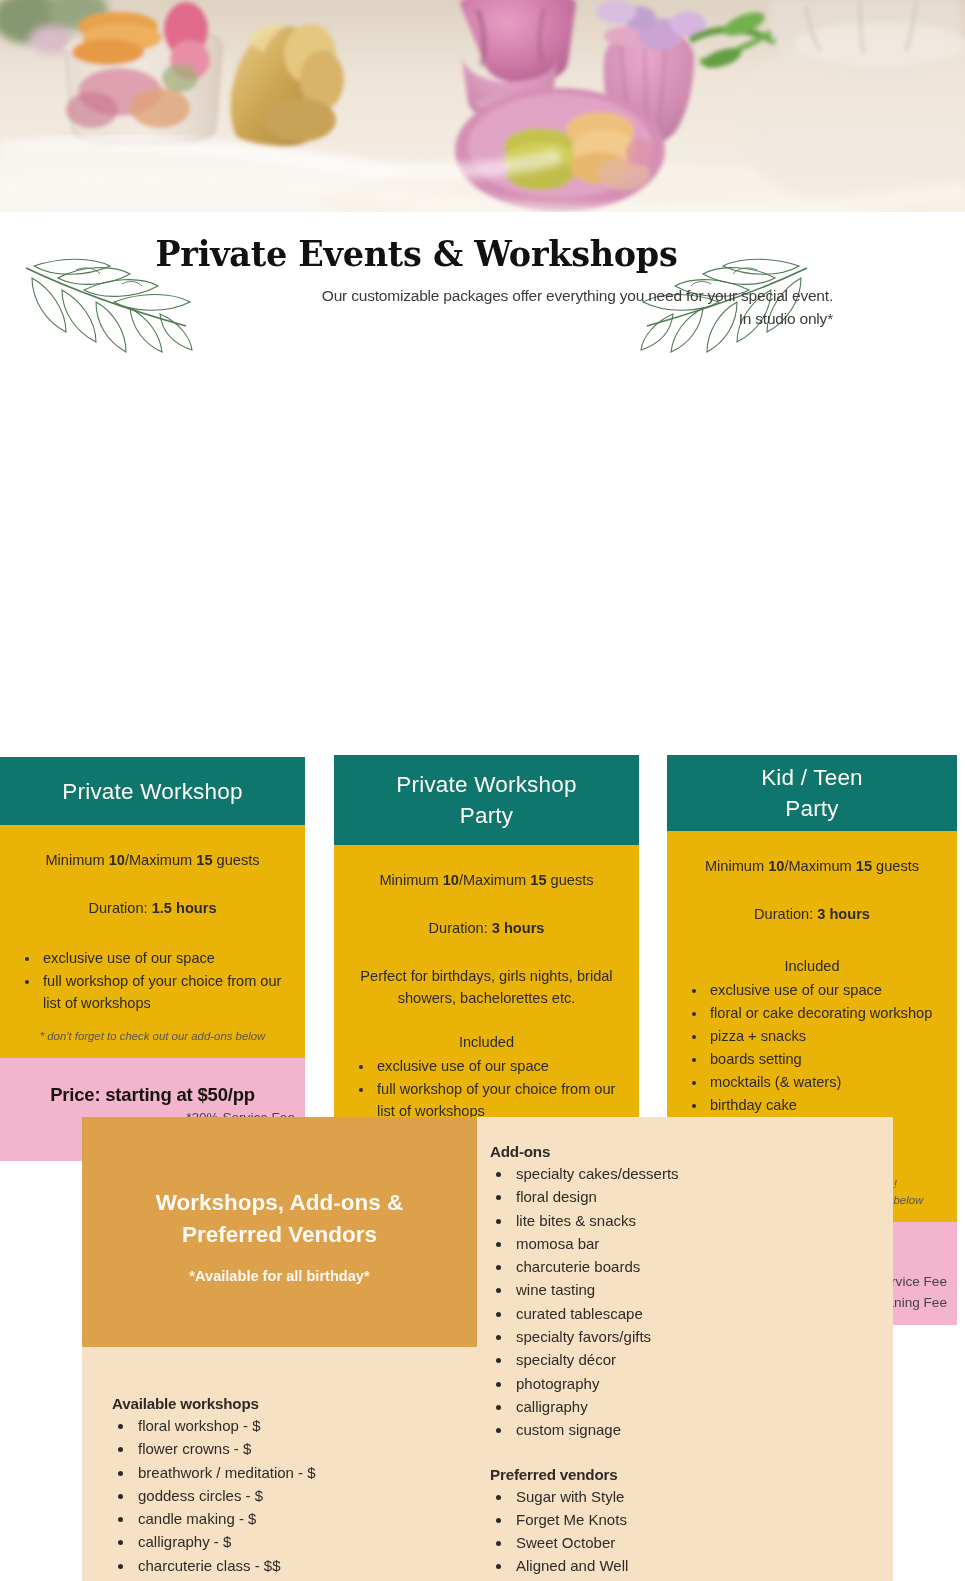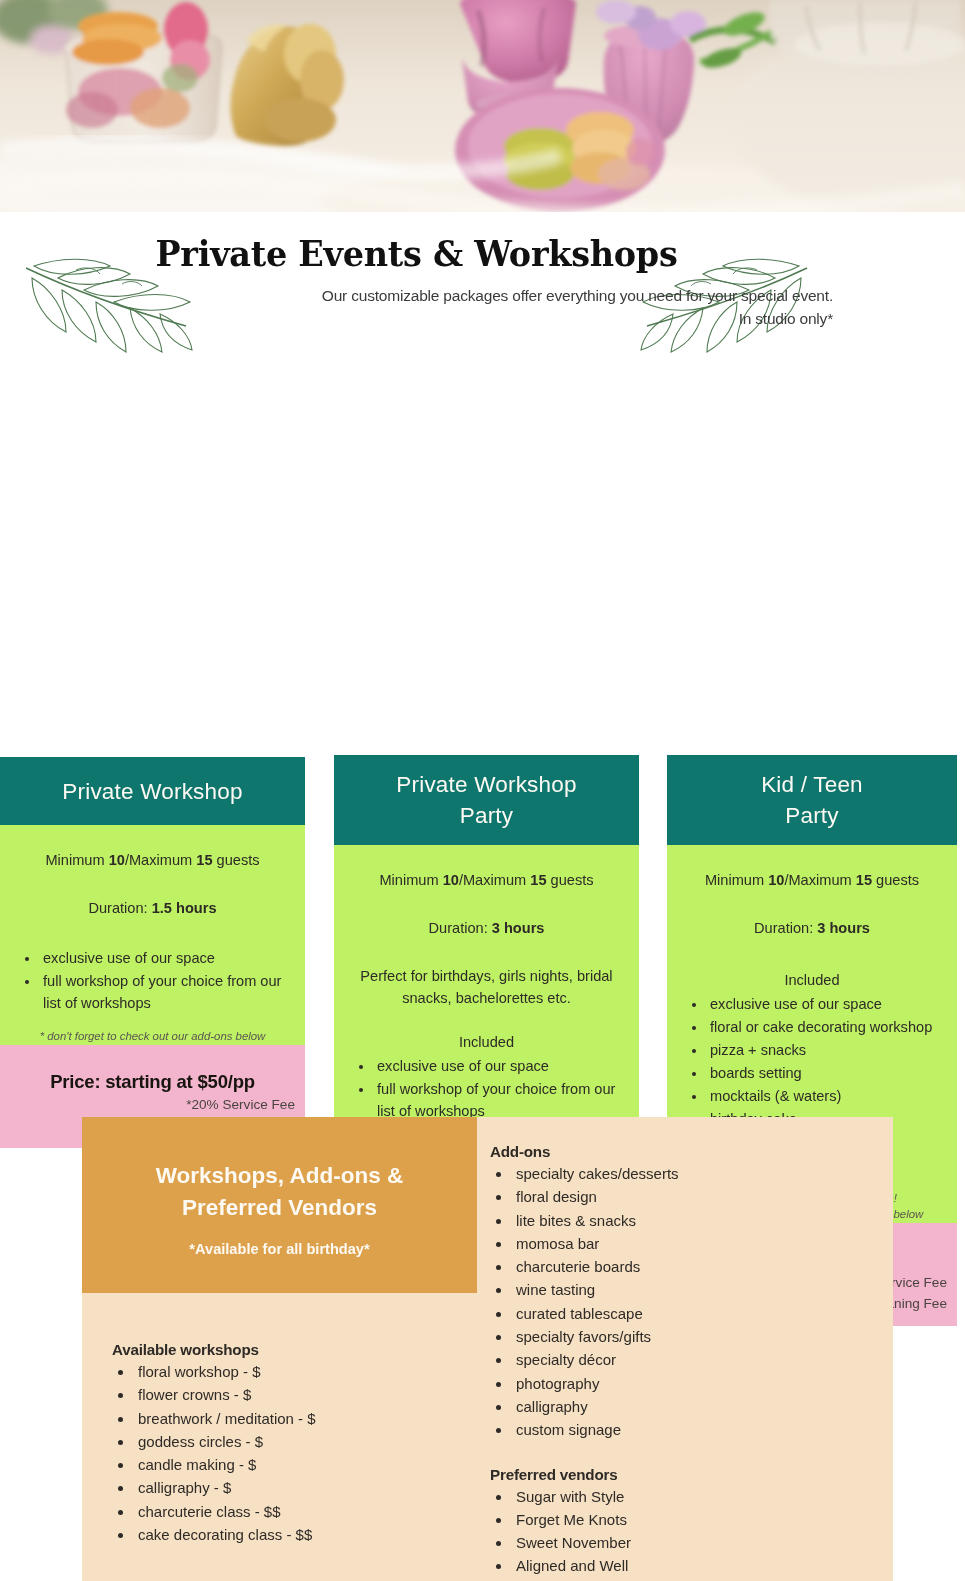--- a/index.html
+++ b/index.html
@@ -67,22 +67,22 @@
     text-align: center;
     font-weight: 400;
     font-size: 22.5px;
     line-height: 31px;
     letter-spacing: 0.2px;
     display: flex;
     align-items: center;
     justify-content: center;
   }
   .card-body {
-    background: #bef264;
-    padding: 16px 18px 1px 18px;
+    background: #eab308;
+    padding: 16px 18px 14px 18px;
     color: #2e2a26;
     font-size: 14.6px;
     line-height: 22px;
   }
   .card-body .line { text-align: center; margin: 8px 0; }
   .card-body .line b { font-weight: 700; }
   .card-body .spacer-sm { height: 10px; }
   .card-body .spacer-md { height: 18px; }
   .card-body .included-label { text-align: center; margin-top: 4px; }
   .card-body ul { margin: 2px 0 0 22px; }
@@ -113,35 +113,35 @@
     margin-top: 2px;
     text-align: right;
   }
 
   
   #card-1 { left: 0px;   top: 382px; width: 305px; }
   #card-1 .card-head { height: 68px; }
   #card-2 { left: 334px; top: 380px; width: 305px; }
   #card-2 .card-head { height: 90px; }
   #card-3 { left: 667px; top: 380px; width: 290px; }
-  #card-3 .card-head { height: 90px; }
+  #card-3 .card-head { height: 76px; }
 
   
   .bottom {
     position: absolute;
     left: 82px; top: 1117px;
     width: 811px;
     background: #f7e1c5;
     min-height: 464px;
   }
   .bottom-inner { display: flex; align-items: flex-start; }
   .bottom-left { width: 395px; flex: 0 0 395px; }
   .bottom-head {
     background: #dda14c;
-    height: 176px;
+    height: 230px;
     color: #fdfaf4;
     display: flex;
     flex-direction: column;
     align-items: center;
     justify-content: center;
     padding-top: 6px;
   }
   .bottom-head .bh-title {
     font-weight: 700;
     font-size: 22.5px;
@@ -382,21 +382,21 @@
     </div>
     <div class="card-body">
       <div class="line">
         <span>Minimum </span><b>10</b><span>/Maximum </span><b>15</b><span> guests</span>
       </div>
       <div class="spacer-sm"></div>
       <div class="line">
         <span>Duration: </span><b>3 hours</b>
       </div>
       <div class="spacer-sm"></div>
-      <div class="line">Perfect for birthdays, girls nights, bridal snacks, bachelorettes etc.</div>
+      <div class="line">Perfect for birthdays, girls nights, bridal showers, bachelorettes etc.</div>
       <div class="spacer-sm"></div>
       <div class="included-label">Included</div>
       <ul>
         <li>exclusive use of our space</li>
         <li>full workshop of your choice from our list of workshops</li>
         <li>lite bites or desserts</li>
         <li>prosecco or mocktails (&amp; waters)</li>
         <li>photo backdrop</li>
         <li>50% off a custom cake if you would need one for your event</li>
       </ul>
@@ -489,19 +489,19 @@
           <li>specialty décor</li>
           <li>photography</li>
           <li>calligraphy</li>
           <li>custom signage</li>
         </ul>
         <div class="gap-24"></div>
         <div class="list-title">Preferred vendors</div>
         <ul>
           <li>Sugar with Style</li>
           <li>Forget Me Knots</li>
-          <li>Sweet November</li>
+          <li>Sweet October</li>
           <li>Aligned and Well</li>
         </ul>
       </div>
     </div>
   </div>
 </div>
 
 </body></html>

